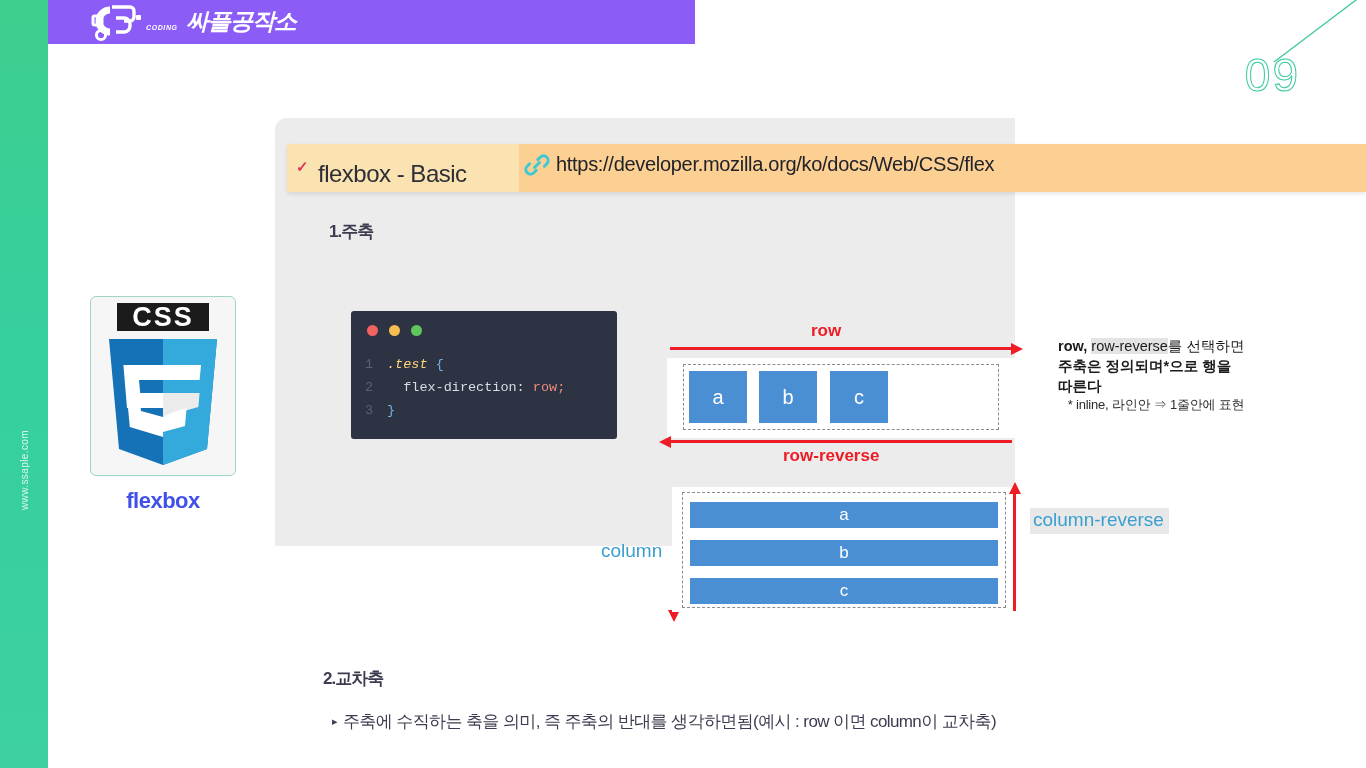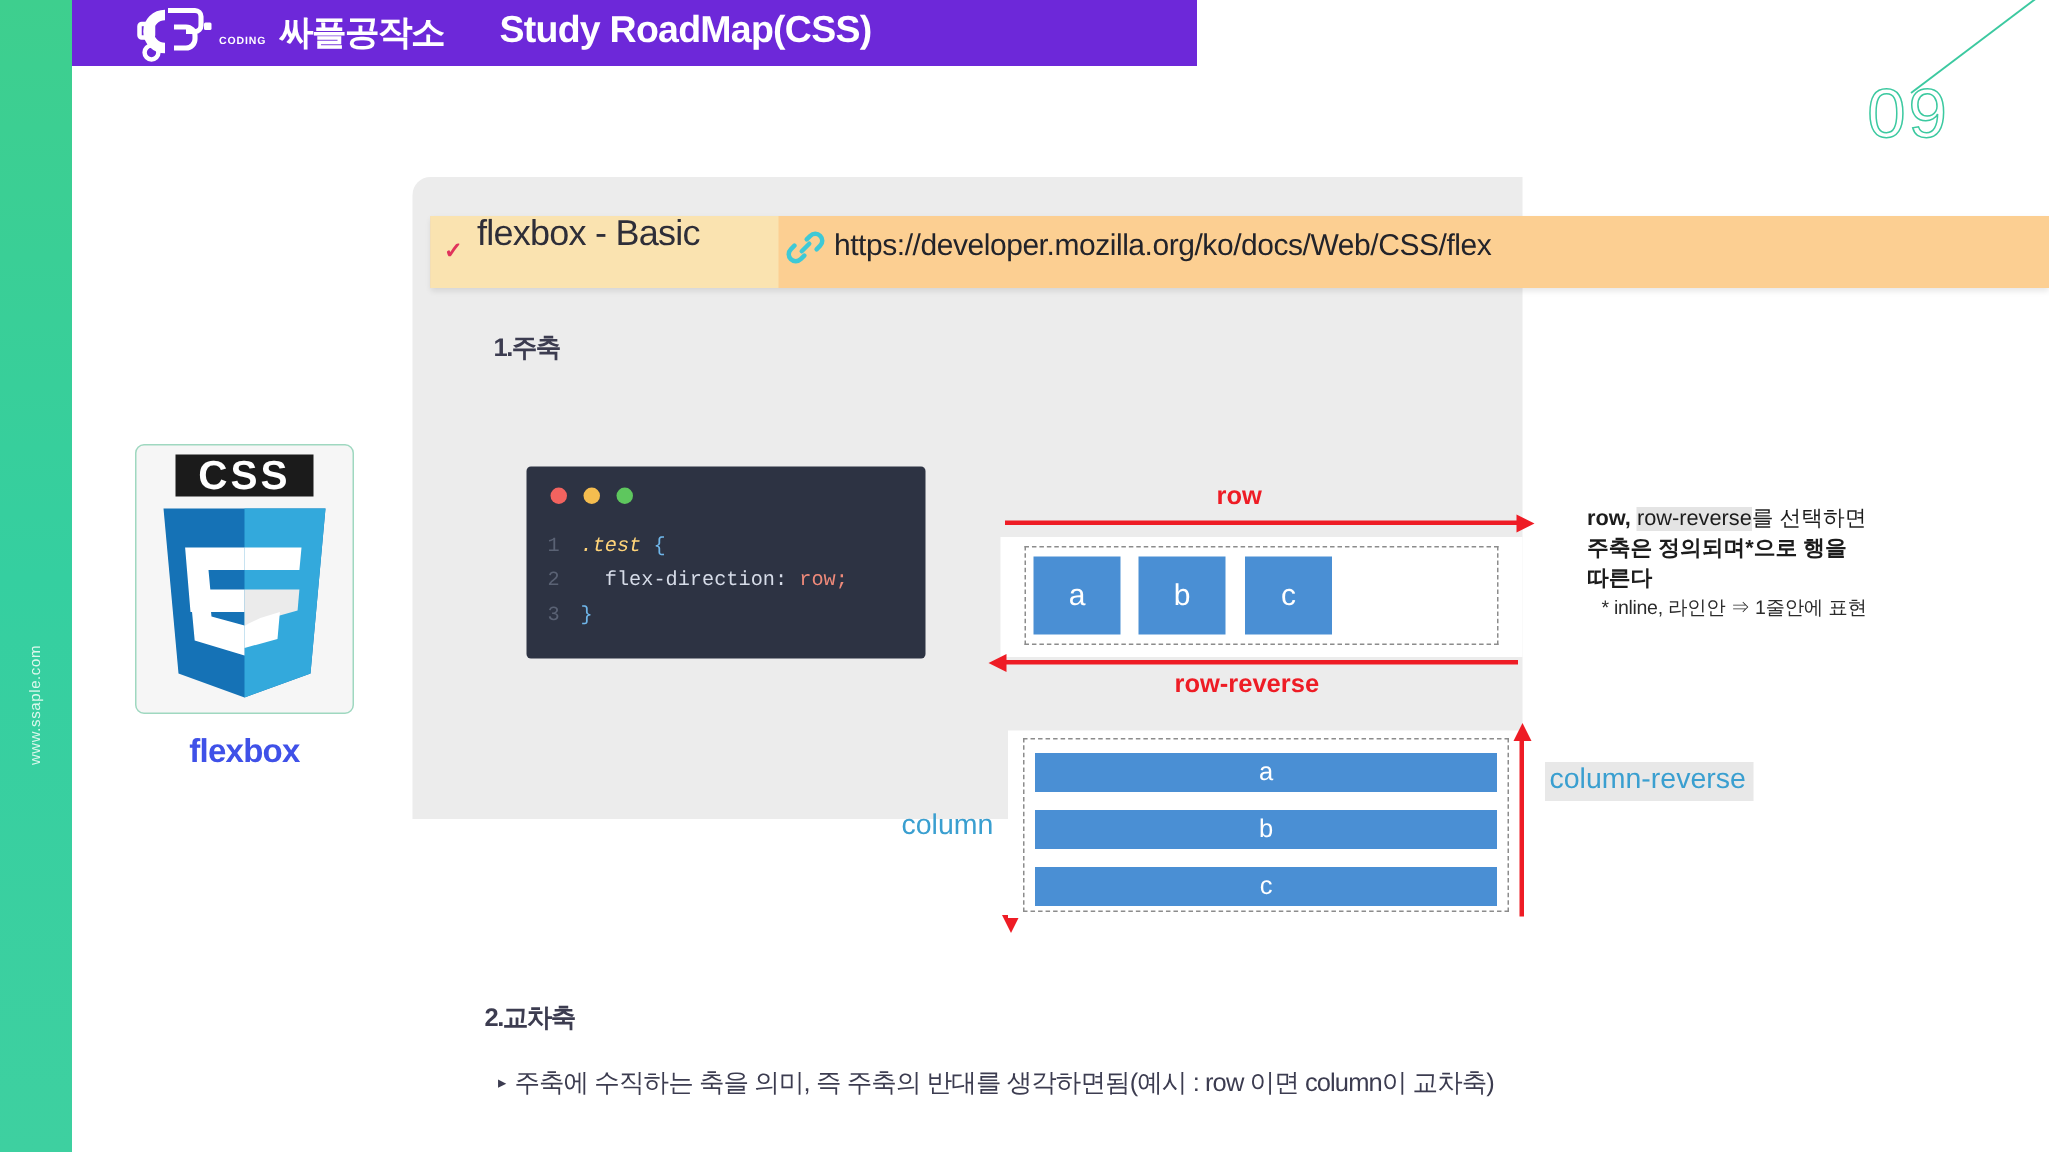--- a/index.html
+++ b/index.html
@@ -29,22 +29,23 @@
     color: #e9fbf3;
     font-size: 10px;
     letter-spacing: .4px;
     white-space: nowrap;
     opacity: .92;
   }
 
   
   .header-bar {
     position: absolute; left: 48px; top: 0;
-    width: 750px; height: 44px;
-    background: #6d28d9;
+    width: 647px; height: 44px;
+    background: #8b5cf6;
+    font-style: italic;
   }
   .header-title {
     position: absolute;
     left: 285px; top: 6px;
     color: #ffffff;
     font-size: 25px;
     font-weight: 700;
     letter-spacing: -.5px;
     white-space: nowrap;
   }
@@ -111,21 +112,21 @@
   }
   .check-mark {
     position: absolute;
     left: 296px; top: 158px;
     color: #e0335c;
     font-size: 15px;
     font-weight: 700;
   }
   .flexbox-basic {
     position: absolute;
-    left: 318px; top: 142px;
+    left: 318px; top: 160px;
     color: #2e2e38;
     font-size: 24px;
     letter-spacing: -.5px;
     white-space: nowrap;
   }
   .link-icon {
     position: absolute;
     left: 524px; top: 152px;
   }
   .url-text {
@@ -351,21 +352,20 @@
         <path d="M22 3 h18 a4 4 0 0 1 4 4 v6 a4 4 0 0 1 -4 4 h-6" fill="none" stroke="#fff" stroke-width="3.4"></path>
         <path d="M20 6 a11 11 0 1 0 0 22" fill="none" stroke="#fff" stroke-width="7"></path>
         <path d="M26 14 h8 a6 6 0 0 1 6 6 v2 a6 6 0 0 1 -6 6 h-8" fill="none" stroke="#fff" stroke-width="3.4"></path>
         <rect x="3" y="12" width="9" height="9" rx="1.5" fill="none" stroke="#fff" stroke-width="3"></rect>
         <circle cx="11" cy="31" r="4.6" fill="none" stroke="#fff" stroke-width="3"></circle>
         <rect x="46" y="11" width="5" height="5" rx="1" fill="#fff"></rect>
       </svg>
       <div class="logo-ko">싸플공작소</div>
       <div class="logo-coding">CODING</div>
     </div>
-    <div class="header-title">Study RoadMap(CSS)</div>
   </div>
 
   <div class="corner-line">
     <svg width="130" height="80" viewBox="0 0 130 80">
       <line x1="128" y1="-6" x2="38" y2="62" stroke="#3cc9a0" stroke-width="1.3"></line>
     </svg>
   </div>
   <div class="page-num">09</div>
 
   <div class="panel"></div>

